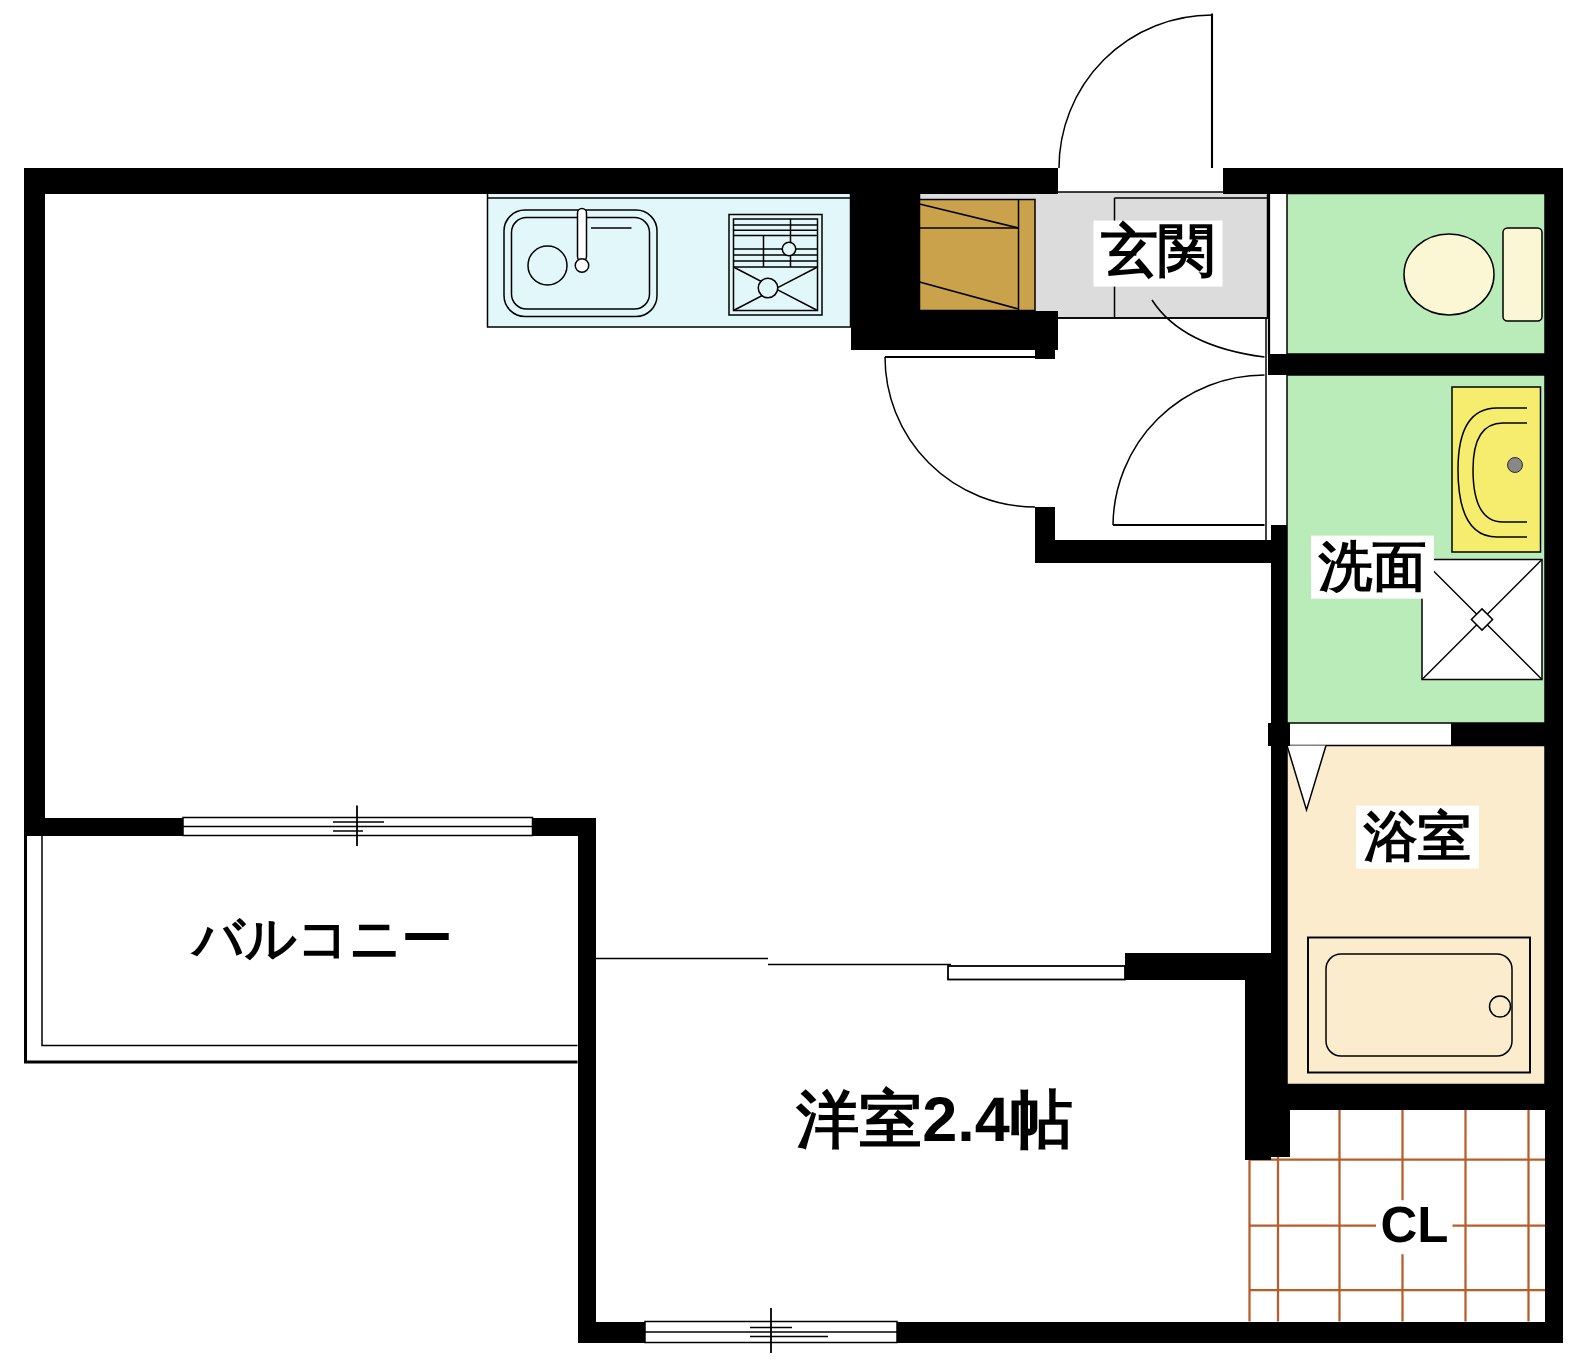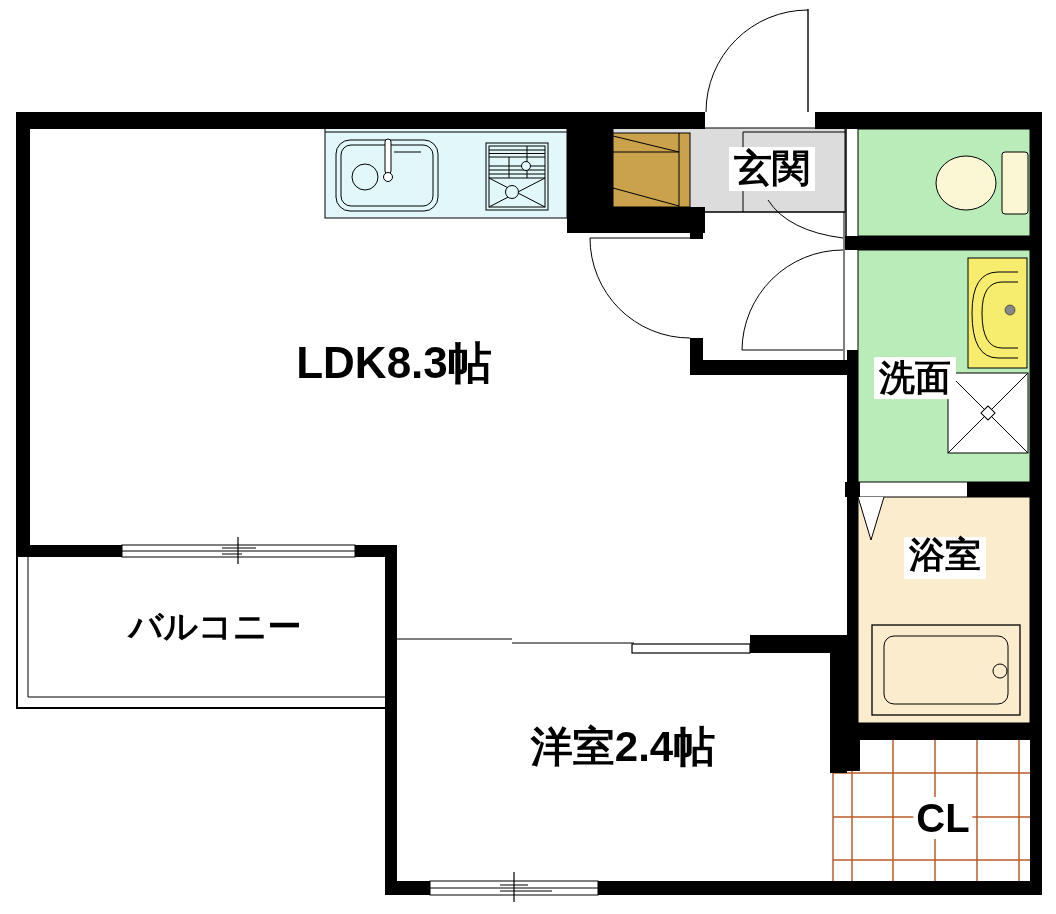--- a/index.html
+++ b/index.html
@@ -6,24 +6,24 @@
   #stage{position:relative;width:1056px;height:914px;background:#ffffff;overflow:hidden;
          font-family:"Liberation Sans","DejaVu Sans",sans-serif;}
   #plan-svg{position:absolute;left:0;top:0;}
   .room-label{position:absolute;transform:translate(-50%,-50%);font-weight:bold;color:#000;
               white-space:nowrap;line-height:1.05;letter-spacing:0px;}
   .boxed{background:#ffffff;padding:2px 5px;}
   .lbl-ldk{left:394px;top:363px;font-size:44px;}
   .lbl-genkan{left:772px;top:169px;font-size:38px;text-align:center;}
   .lbl-wc{left:901px;top:186px;font-size:44px;}
   .lbl-washroom{left:915px;top:378px;font-size:36px;}
-  .lbl-bathroom{left:945px;top:558px;font-size:36px;font-family:Liberation Mono, monospace;}
+  .lbl-bathroom{left:945px;top:558px;font-size:36px;}
   .lbl-western{left:623px;top:747px;font-size:42px;}
   .lbl-balcony{left:215px;top:627px;font-size:34px;text-align:right;}
-  .lbl-closet{left:943px;top:818px;font-size:40px;padding:0 3px;}
+  .lbl-closet{left:943px;top:818px;font-size:34px;padding:0 3px;}
 </style>
 </head>
 <body>
 
 <div id="stage">
 
 <svg id="plan-svg" width="1056" height="914" viewBox="0 0 1056 914">
 
   <g>
     <rect x="613" y="128" width="232" height="84" fill="#dcdcdc" stroke="#000" stroke-width="1"></rect>
@@ -175,20 +175,19 @@
     <line x1="500" y1="885" x2="528" y2="885" stroke="#000" stroke-width="1"></line>
     <line x1="500" y1="891" x2="552" y2="891" stroke="#000" stroke-width="1"></line>
   </g>
 
   <g fill="none" stroke="#000">
     <path d="M 17 557 L 17 708 L 385 708" stroke-width="2"></path>
     <path d="M 28 557 L 28 697 L 385 697" stroke-width="1"></path>
   </g>
 </svg>
 
-  <div class="room-label lbl-ldk">LDK8.3帖</div>
   <div class="room-label lbl-genkan boxed">玄関</div>
   <div class="room-label lbl-washroom boxed">洗面</div>
   <div class="room-label lbl-bathroom boxed">浴室</div>
   <div class="room-label lbl-western">洋室2.4帖</div>
   <div class="room-label lbl-balcony">バルコニー</div>
   <div class="room-label lbl-closet boxed">CL</div>
 </div>
 
 </body></html>

